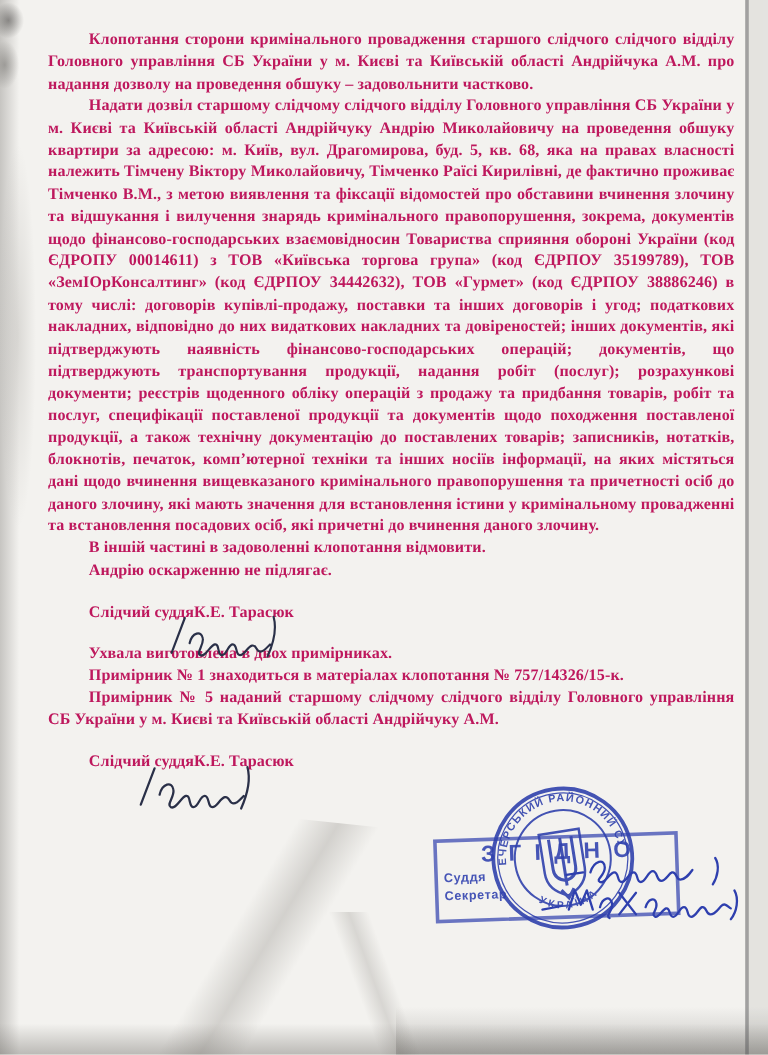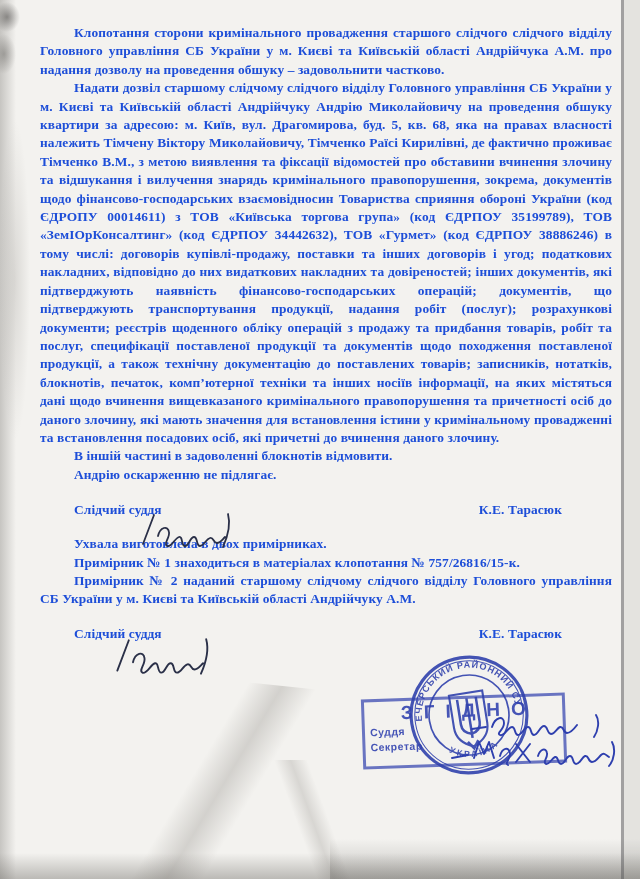--- a/index.html
+++ b/index.html
@@ -27,25 +27,25 @@
   .crease-bl2{position:absolute;left:230px;top:760px;width:160px;height:130px;
     background:linear-gradient(70deg, rgba(120,116,110,0) 44%, rgba(118,114,108,.22) 52%, rgba(120,116,110,0) 60%);}
   .bottom-shadow{position:absolute;left:0;right:0;bottom:0;height:26px;
     background:linear-gradient(0deg, rgba(96,93,88,.38), rgba(96,93,88,0));}
   .bottom-shadow-right{position:absolute;left:330px;right:0;bottom:0;height:40px;
     background:linear-gradient(0deg, rgba(90,88,84,.30), rgba(90,88,84,0));}
 
   
   .text-block{
     position:absolute;left:40px;top:24px;width:572px;
-    color:#1d4ed8;font-size:13.4px;line-height:18.4px;font-weight:bold;
+    color:#be185d;font-size:13.4px;line-height:18.4px;font-weight:bold;
     text-align:justify;letter-spacing:.1px;
   }
   .para{margin:0;text-indent:34px;}
-  .sig-row{position:relative;display:flex;justify-content:space-between;
+  .sig-row{position:relative;display:flex;
     margin-top:17px;margin-bottom:15px;padding-left:34px;padding-right:50px;height:19px;}
   .sig-script{position:absolute;pointer-events:none;}
   .sig-script path{stroke:#2a3048;stroke-width:1.8;fill:none;stroke-linecap:round;stroke-linejoin:round;}
 
   
   .stamp-area{position:absolute;left:0;top:0;width:640px;height:879px;pointer-events:none;}
   .rect-stamp{
     position:absolute;left:362px;top:696px;width:198px;height:64px;
     border:3px solid rgba(46,63,174,.70);transform:rotate(-2deg);
     color:rgba(46,63,174,.88);font-family:"Liberation Sans", sans-serif;
@@ -71,34 +71,34 @@
   <div class="crease-bl"></div>
   <div class="crease-bl2"></div>
   <div class="bottom-shadow"></div>
   <div class="bottom-shadow-right"></div>
   <div class="scan-line-right"></div>
   <div class="right-band"></div>
 
   <div class="text-block">
     <p class="para">Клопотання сторони кримінального провадження старшого слідчого слідчого відділу Головного управління СБ України у м. Києві та Київській області Андрійчука А.М. про надання дозволу на проведення обшуку – задовольнити частково.</p>
     <p class="para">Надати дозвіл старшому слідчому слідчого відділу Головного управління СБ України у м. Києві та Київській області Андрійчуку Андрію Миколайовичу на проведення обшуку квартири за адресою: м. Київ, вул. Драгомирова, буд. 5, кв. 68, яка на правах власності належить Тімчену Віктору Миколайовичу, Тімченко Раїсі Кирилівні, де фактично проживає Тімченко В.М., з метою виявлення та фіксації відомостей про обставини вчинення злочину та відшукання і вилучення знарядь кримінального правопорушення, зокрема, документів щодо фінансово-господарських взаємовідносин Товариства сприяння обороні України (код ЄДРОПУ 00014611) з ТОВ «Київська торгова група» (код ЄДРПОУ 35199789), ТОВ «ЗемІОрКонсалтинг» (код ЄДРПОУ 34442632), ТОВ «Гурмет» (код ЄДРПОУ 38886246) в тому числі: договорів купівлі-продажу, поставки та інших договорів і угод; податкових накладних, відповідно до них видаткових накладних та довіреностей; інших документів, які підтверджують наявність фінансово-господарських операцій; документів, що підтверджують транспортування продукції, надання робіт (послуг); розрахункові документи; реєстрів щоденного обліку операцій з продажу та придбання товарів, робіт та послуг, специфікації поставленої продукції та документів щодо походження поставленої продукції, а також технічну документацію до поставлених товарів; записників, нотатків, блокнотів, печаток, комп’ютерної техніки та інших носіїв інформації, на яких містяться дані щодо вчинення вищевказаного кримінального правопорушення та причетності осіб до даного злочину, які мають значення для встановлення істини у кримінальному провадженні та встановлення посадових осіб, які причетні до вчинення даного злочину.</p>
-    <p class="para">В іншій частині в задоволенні блокнотів відмовити.</p>
+    <p class="para">В іншій частині в задоволенні клопотання відмовити.</p>
     <p class="para">Андрію оскарженню не підлягає.</p>
 
     <div class="sig-row">
       <span>Слідчий суддя</span>
       <span>К.Е. Тарасюк</span>
       <svg class="sig-script" style="left:96px;top:9px;" width="110" height="42" viewBox="0 0 110 42">
         <path d="M7,34 L18,5 M22,26 c2,-9 10,-11 11,-4 c1,6 -6,12 -2,14 c4,2 8,-8 12,-9 c4,-1 2,9 6,9 c4,0 5,-9 9,-9 c4,0 2,9 6,9 c4,0 6,-7 10,-8 c4,-1 3,5 7,5 c3,0 5,-3 8,-6 M92,4 c3,11 -1,24 -5,33"></path>
       </svg>
     </div>
 
     <p class="para">Ухвала виготовлена в двох примірниках.</p>
-    <p class="para">Примірник № 1 знаходиться в матеріалах клопотання № 757/26816/15-к.</p>
-    <p class="para">Примірник № 2 наданий старшому слідчому слідчого відділу Головного управління СБ України у м. Києві та Київській області Андрійчуку А.М.</p>
+    <p class="para">Примірник № 1 знаходиться в матеріалах клопотання № 757/14326/15-к.</p>
+    <p class="para">Примірник № 5 наданий старшому слідчому слідчого відділу Головного управління СБ України у м. Києві та Київській області Андрійчуку А.М.</p>
 
     <div class="sig-row" style="margin-top:16px;">
       <span>Слідчий суддя</span>
       <span>К.Е. Тарасюк</span>
       <svg class="sig-script" style="left:70px;top:10px;" width="115" height="44" viewBox="0 0 110 42">
         <path d="M7,34 L18,5 M22,26 c2,-9 10,-11 11,-4 c1,6 -6,12 -2,14 c4,2 8,-8 12,-9 c4,-1 2,9 6,9 c4,0 5,-9 9,-9 c4,0 2,9 6,9 c4,0 6,-7 10,-8 c4,-1 3,5 7,5 c3,0 5,-3 8,-6 M92,4 c3,11 -1,24 -5,33"></path>
       </svg>
     </div>
   </div>
 

